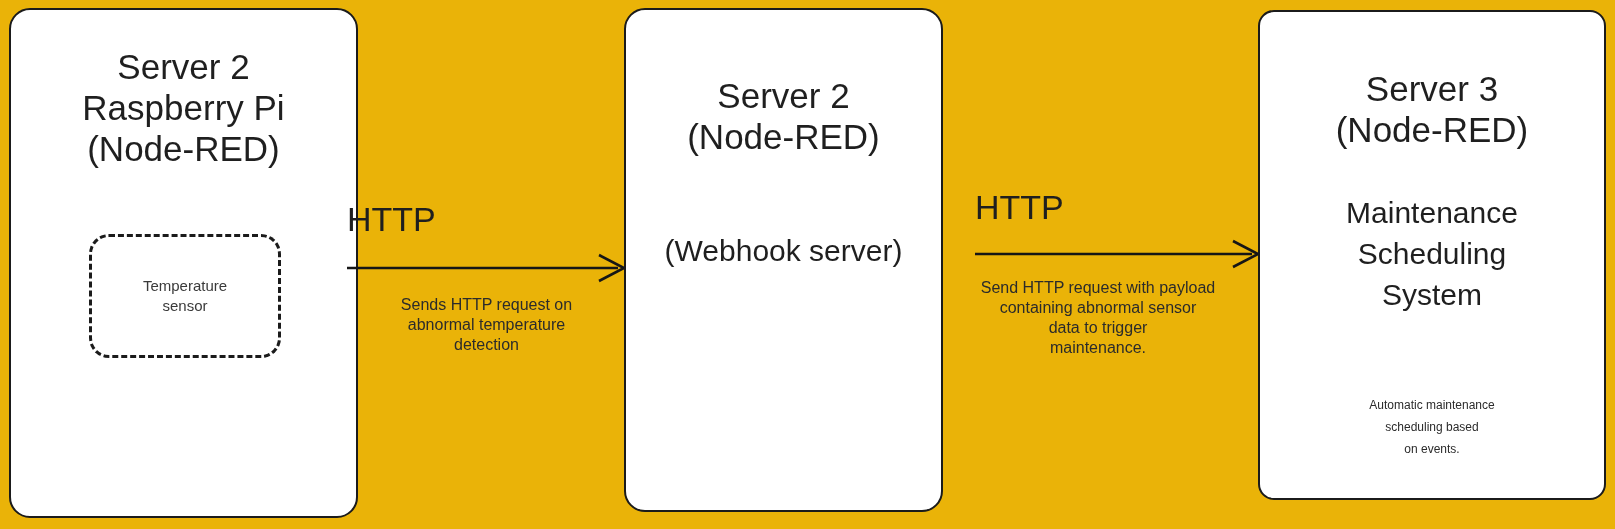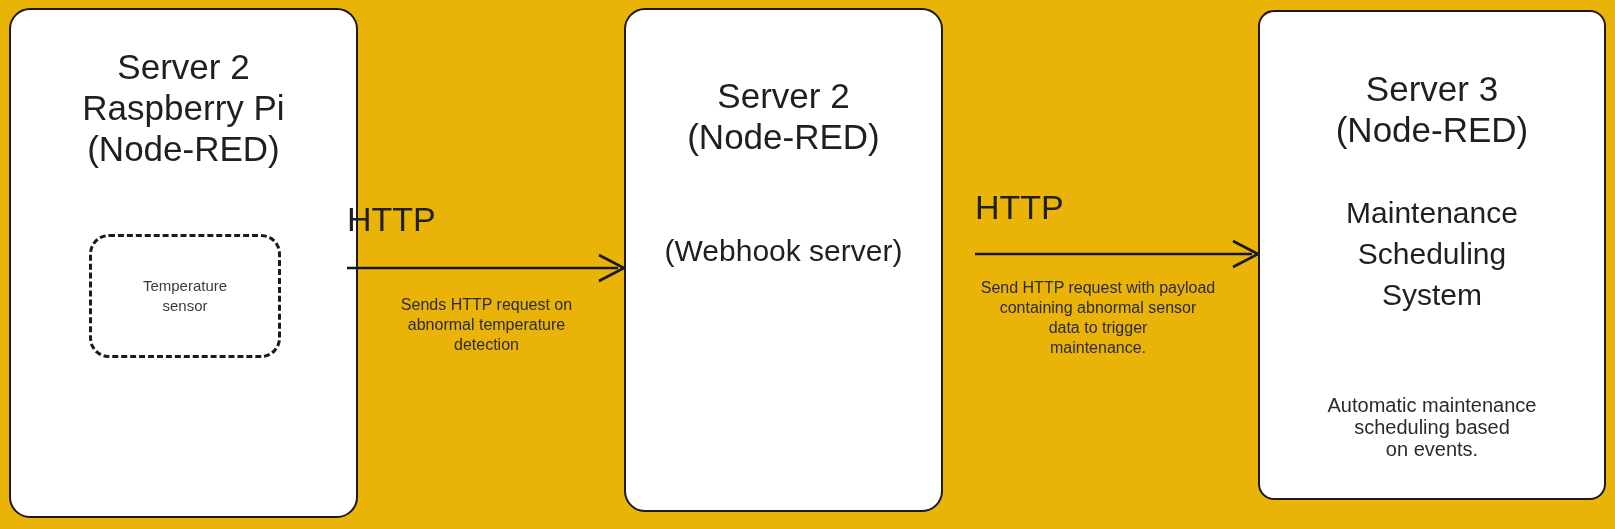--- a/index.html
+++ b/index.html
@@ -51,21 +51,21 @@
     font-size: 30px;
     line-height: 41px;
     color: #1f1f1f;
     white-space: pre-line;
   }
   .node-caption {
     position: absolute;
     left: 0;
     width: 100%;
     text-align: center;
-    font-size: 20px;
+    font-size: 12px;
     line-height: 22px;
     color: #2b2b2b;
     white-space: pre-line;
   }
 
   #left-title    { top: 36px; }
   #mid-title     { top: 65px; }
   #mid-subtitle  { top: 220px; }
   #right-title   { top: 56px; }
   #right-subtitle{ top: 180px; }

